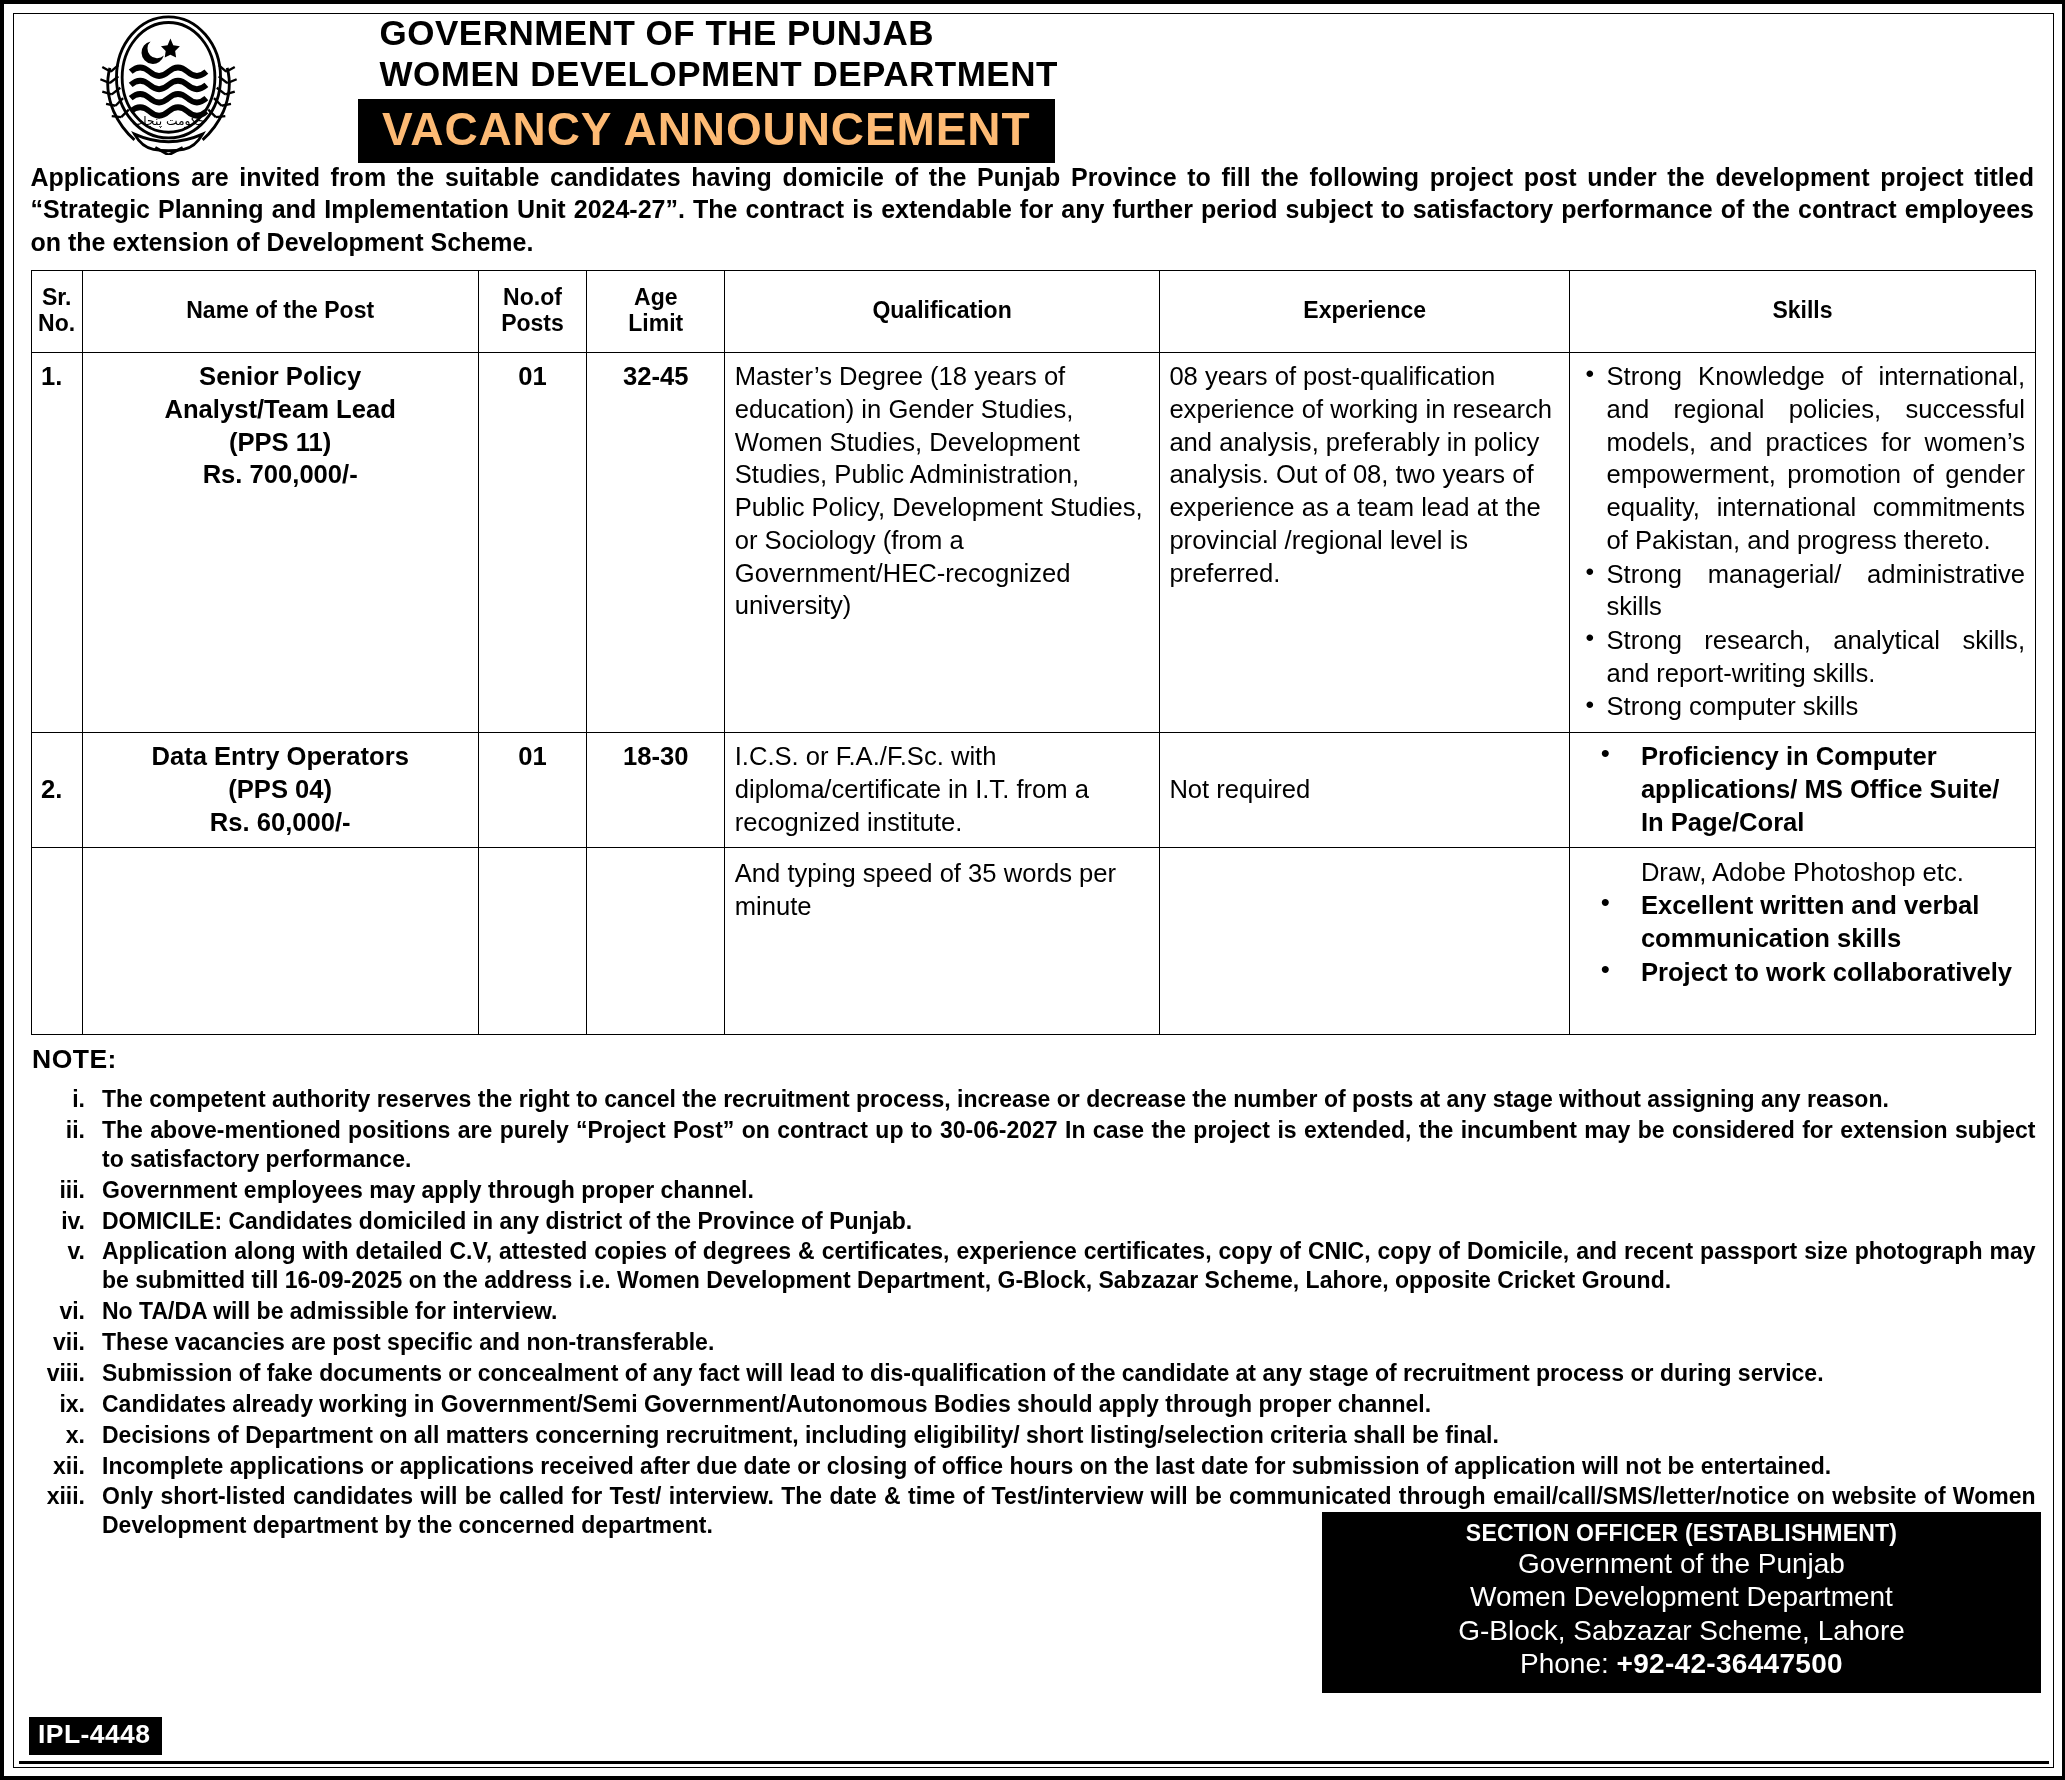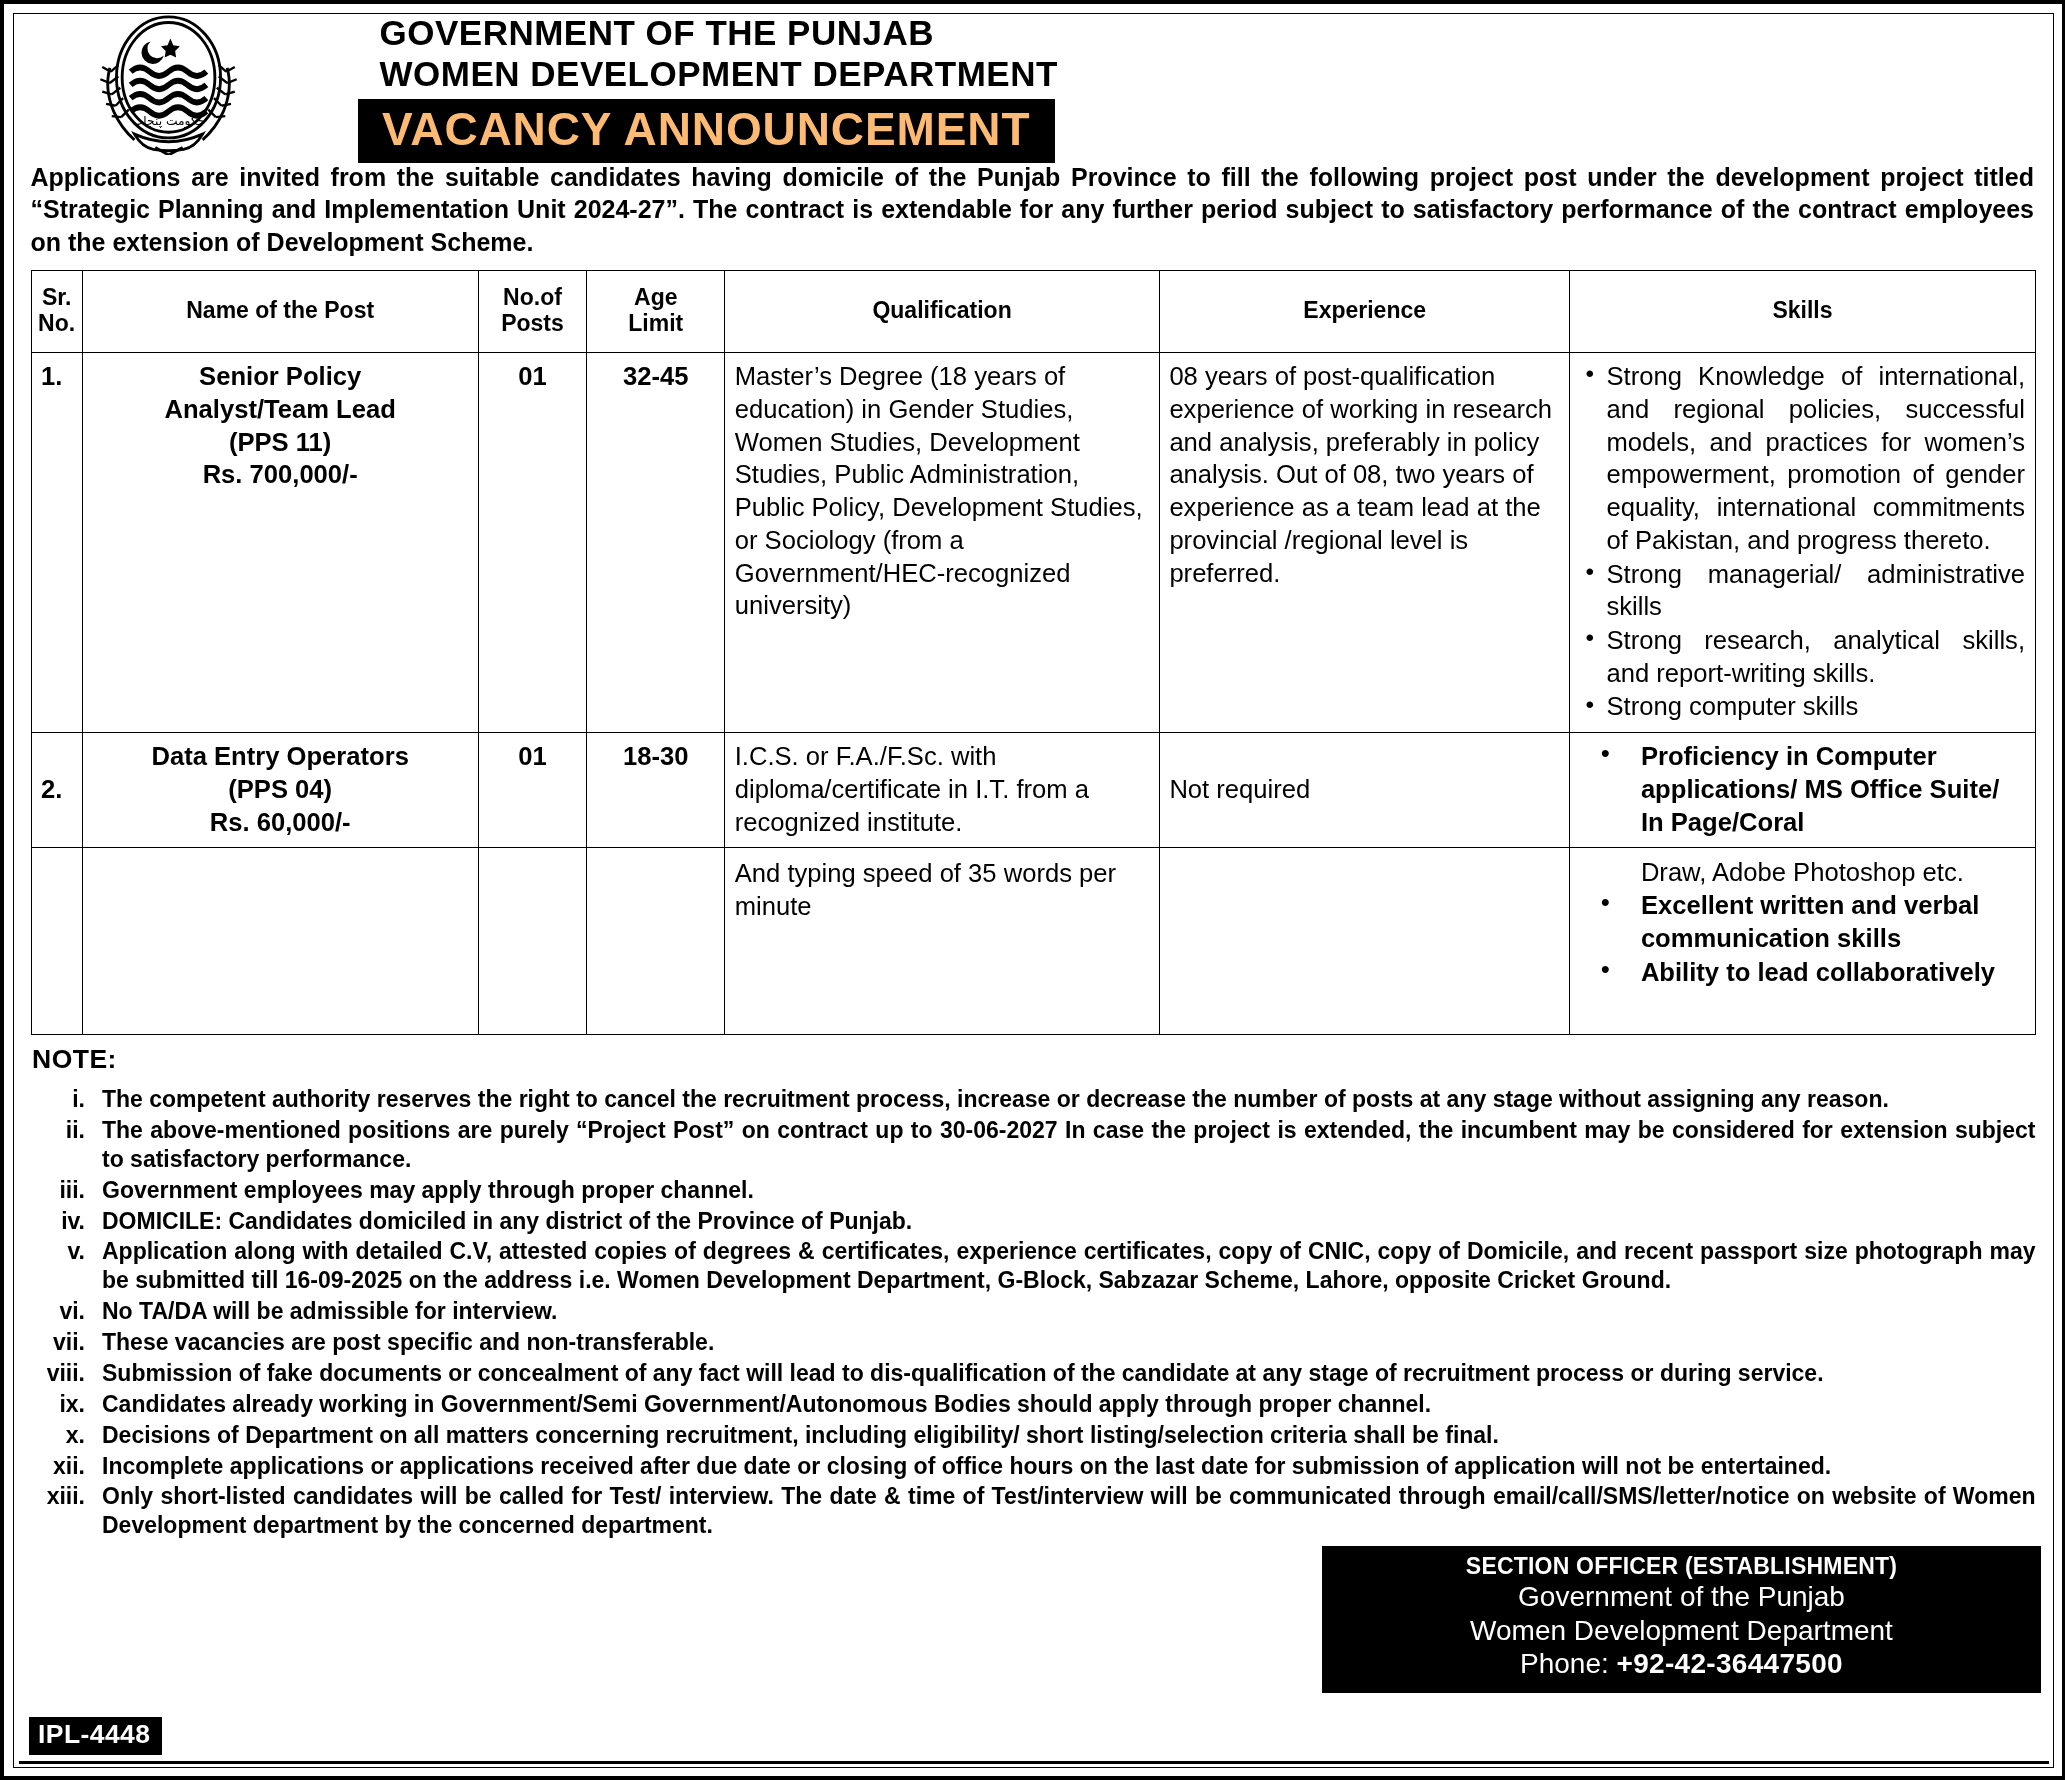--- a/index.html
+++ b/index.html
@@ -333,21 +333,21 @@
           <td class="c-sr"></td>
           <td class="c-post"></td>
           <td class="c-num"></td>
           <td class="c-age"></td>
           <td class="c-qual" style="padding-top:9.5px">And typing speed of 35 words per minute</td>
           <td class="c-exp"></td>
           <td class="c-skill">
             <ul class="skills skills-wide">
               <li class="nobullet">Draw, Adobe Photoshop etc.</li>
               <li>Excellent written and verbal communication skills</li>
-              <li>Ability to lead collaboratively</li>
+              <li>Project to work collaboratively</li>
             </ul>
           </td>
         </tr>
       </tbody>
     </table>
   </div>
 
   <div class="note-wrap">
     <div class="note-title">NOTE:</div>
     <ol class="notes">
@@ -400,20 +400,21 @@
           <span class="txt">Only short-listed candidates will be called for Test/ interview. The date &amp; time of Test/interview will be communicated through email/call/SMS/letter/notice on website of Women Development department by the concerned department.</span>
         </li>
     </ol>
   </div>
 
   <div class="footer">
     <div class="sig-box">
       <div class="l1">SECTION OFFICER (ESTABLISHMENT)</div>
       <div class="l2">Government of the Punjab</div>
       <div class="l2">Women Development Department</div>
+      <div class="l2">G-Block, Sabzazar Scheme, Lahore</div>
       <div class="l5"><span>Phone: </span><b>+92-42-36447500</b></div>
     </div>
   </div>
 
   <div class="ipl">IPL-4448</div>
   <div class="bottom-rule"></div>
 </div>
 
 
 </body></html>

